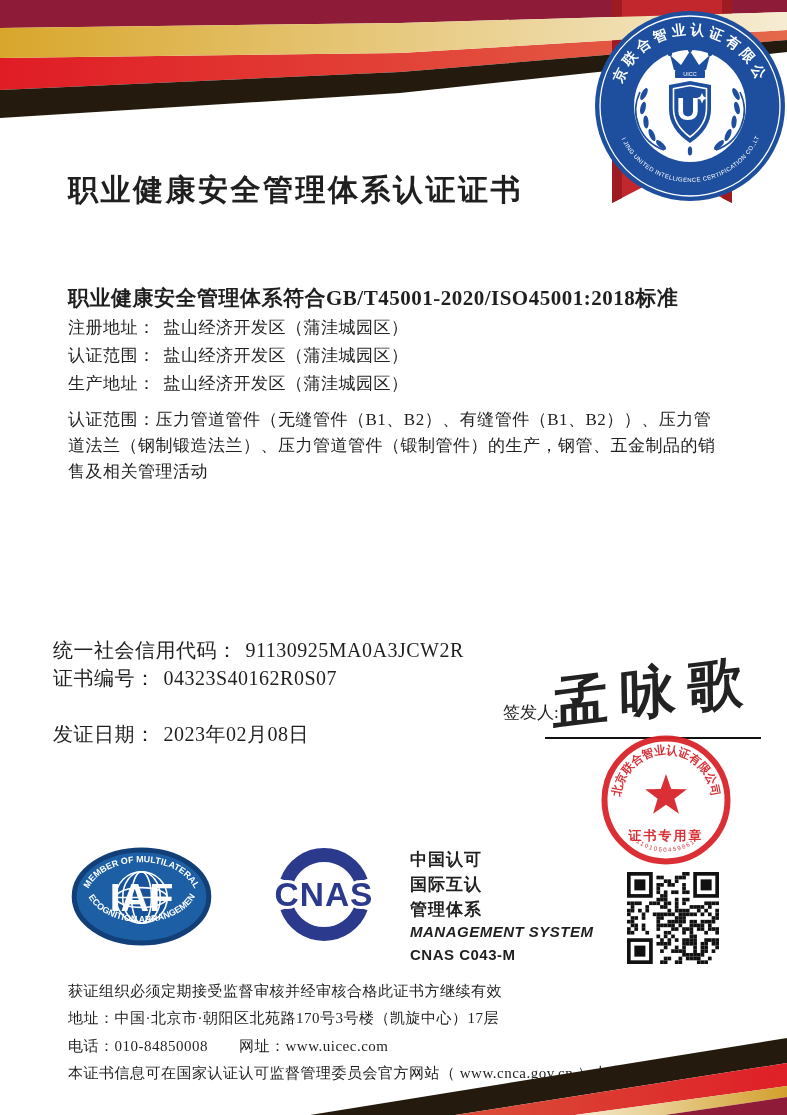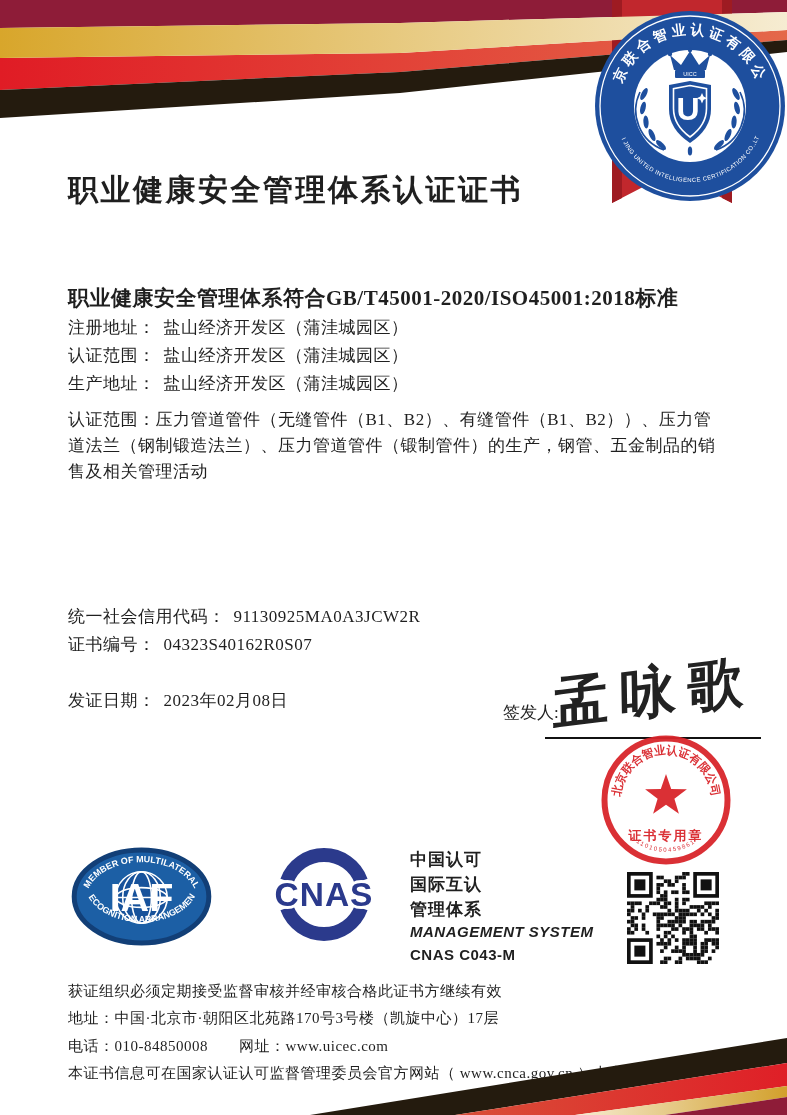--- a/index.html
+++ b/index.html
@@ -7,21 +7,21 @@
         font-family:"Liberation Serif","DejaVu Serif",serif;color:#1f1f1f;}
   .abs{position:absolute;}
   .t{position:absolute;white-space:nowrap;}
   #title{left:68px;top:170px;font-size:30px;font-weight:bold;letter-spacing:2.5px;}
   #company{left:68px;top:248px;font-size:28px;font-weight:bold;letter-spacing:2px;}
   #standard{left:68px;top:284px;font-size:21px;font-weight:bold;letter-spacing:0.5px;}
   .addr-row{position:absolute;left:68px;font-size:17px;letter-spacing:0.5px;}
   .addr-row .lab{margin-right:8px;}
   #scope{position:absolute;left:68px;top:399px;width:658px;font-size:17px;line-height:26px;
          letter-spacing:0.5px;white-space:normal;margin-top:8px;}
-  .det-row{position:absolute;left:68px;font-size:17px;letter-spacing:0.5px;}
+  .det-row{position:absolute;left:53px;font-size:20px;letter-spacing:0.5px;margin-top:32px;}
   .det-row .lab{margin-right:8px;}
   #signer{left:503px;top:701px;font-size:17px;}
   #signature{left:552px;top:655px;font-size:56px;font-weight:bold;letter-spacing:12px;
              transform:rotate(-7deg) skewX(-6deg);color:#222;}
   #sig-line{left:545px;top:737px;width:216px;height:2px;background:#111;}
   .accred-cn{position:absolute;left:410px;font-size:17px;font-weight:bold;letter-spacing:1px;
              font-family:"Liberation Sans","DejaVu Sans",sans-serif;}
   .accred-en{position:absolute;left:410px;font-size:15px;font-weight:bold;letter-spacing:0.5px;
              font-family:"Liberation Sans","DejaVu Sans",sans-serif;}
   .foot{position:absolute;left:68px;font-size:15px;letter-spacing:0.5px;}

